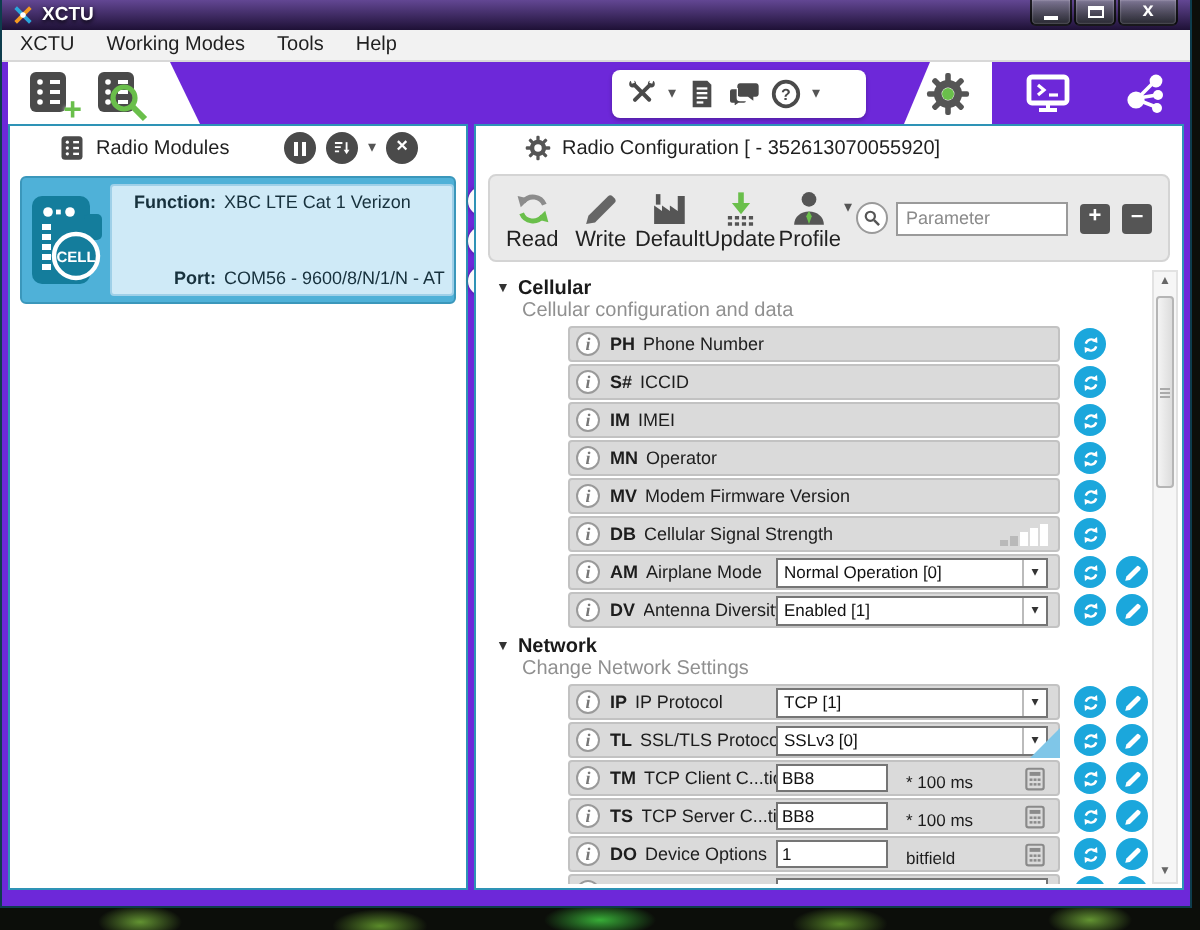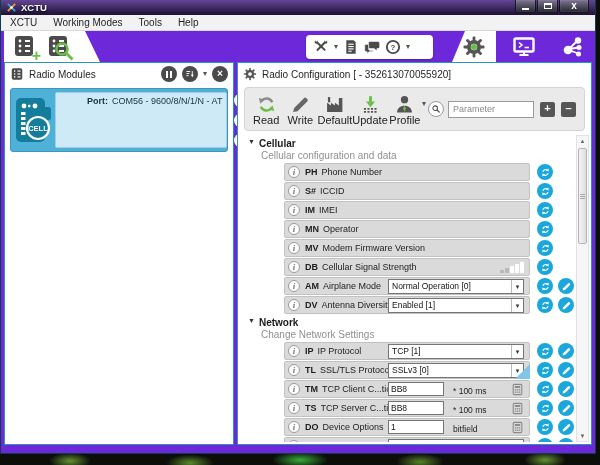--- a/index.html
+++ b/index.html
@@ -84,21 +84,21 @@
   }
   .tab-consoles { left:500px; }
   .tab-network  { left:549px; }
   .tab-blue svg { width:24px; height:24px; }
   
   .main { position:absolute; left:0; top:62px; right:0; bottom:4px; }
   .panel { position:absolute; top:0; bottom:4px; background:#fff; border:1px solid #2e93b6; }
   .panel-left  { left:3px; width:230px; }
   .panel-right { left:236px; right:3px; }
   .panel-header {
-    height:22px; display:flex; align-items:center; gap:5px; padding:0 5px;
+    height:22px; display:flex; align-items:center; gap:5px; padding:0 24px;
     font-size:10px; color:#1f1f1f;
   }
   .ph-icon { width:14px; height:14px; color:#4a4a4a; flex:none; }
   .spacer { flex:1; }
   .circle-btn {
     width:16px; height:16px; border-radius:50%; background:#4a4a4a; color:#fff;
     display:flex; align-items:center; justify-content:center; flex:none;
   }
   .pause-bars { display:flex; gap:2px; }
   .pause-bars i { width:2px; height:7px; background:#fff; }
@@ -148,21 +148,21 @@
   .param-search::placeholder { color:#8a8a8a; }
   .sq-btn {
     width:15px; height:15px; margin-left:6px; background:#555; border-radius:2px;
     color:#fff; font-size:11px; font-weight:bold; line-height:13px; text-align:center; flex:none;
   }
   
   .params {
     position:absolute; left:2px; right:16px; top:69px; bottom:2px;
     overflow:hidden; padding:6px 0 0 8px;
   }
-  .sec-title { display:flex; align-items:flex-start; gap:4px; height:12px; }
+  .sec-title { display:flex; align-items:center; gap:4px; height:12px; }
   .sec-tri { font-size:7px; color:#333; line-height:1; }
   .sec-title-text { font-size:10px; font-weight:bold; color:#1a1a1a; }
   .sec-sub { font-size:10px; color:#909090; line-height:11px; margin:0 0 2px 13px; }
   .section { margin-bottom:3px; }
   .prow { display:flex; align-items:center; height:18px; margin:0 0 1px 36px; position:relative; }
   .pbar {
     flex:none; width:246px; height:18px; background:#dadada; border:1px solid #c2c2c2;
     border-radius:2px; display:flex; align-items:center; padding:0 5px 0 3px;
   }
   .pinfo {
@@ -457,20 +457,24 @@
           <rect x="6" y="19" width="4.5" height="3" fill="#fff"></rect>
             <rect x="6" y="24" width="4.5" height="3" fill="#fff"></rect>
           <rect x="6" y="29" width="4.5" height="3" fill="#fff"></rect>
             <rect x="6" y="34" width="4.5" height="3" fill="#fff"></rect>
             <rect x="6" y="39" width="4.5" height="3" fill="#fff"></rect>
           <circle cx="23" cy="35" r="11" fill="#147d9c" stroke="#fff" stroke-width="2.2"></circle>
           <text x="23" y="38" text-anchor="middle" font-size="7.5" font-weight="bold" fill="#fff" font-family="sans-serif">CELL</text>
         </svg>
         <div class="card-info">
           <div class="ci-row">
+            <span class="ci-label">Function:</span>
+            <span class="ci-value">XBC LTE Cat 1 Verizon</span>
+          </div>
+          <div class="ci-row">
             <span class="ci-label">Port:</span>
             <span class="ci-value">COM56 - 9600/8/N/1/N - AT</span>
           </div>
         </div>
         <div class="card-btns">
           <span class="card-cbtn">
               <span>×</span>
             </span>
           <span class="card-cbtn">
               <svg>

